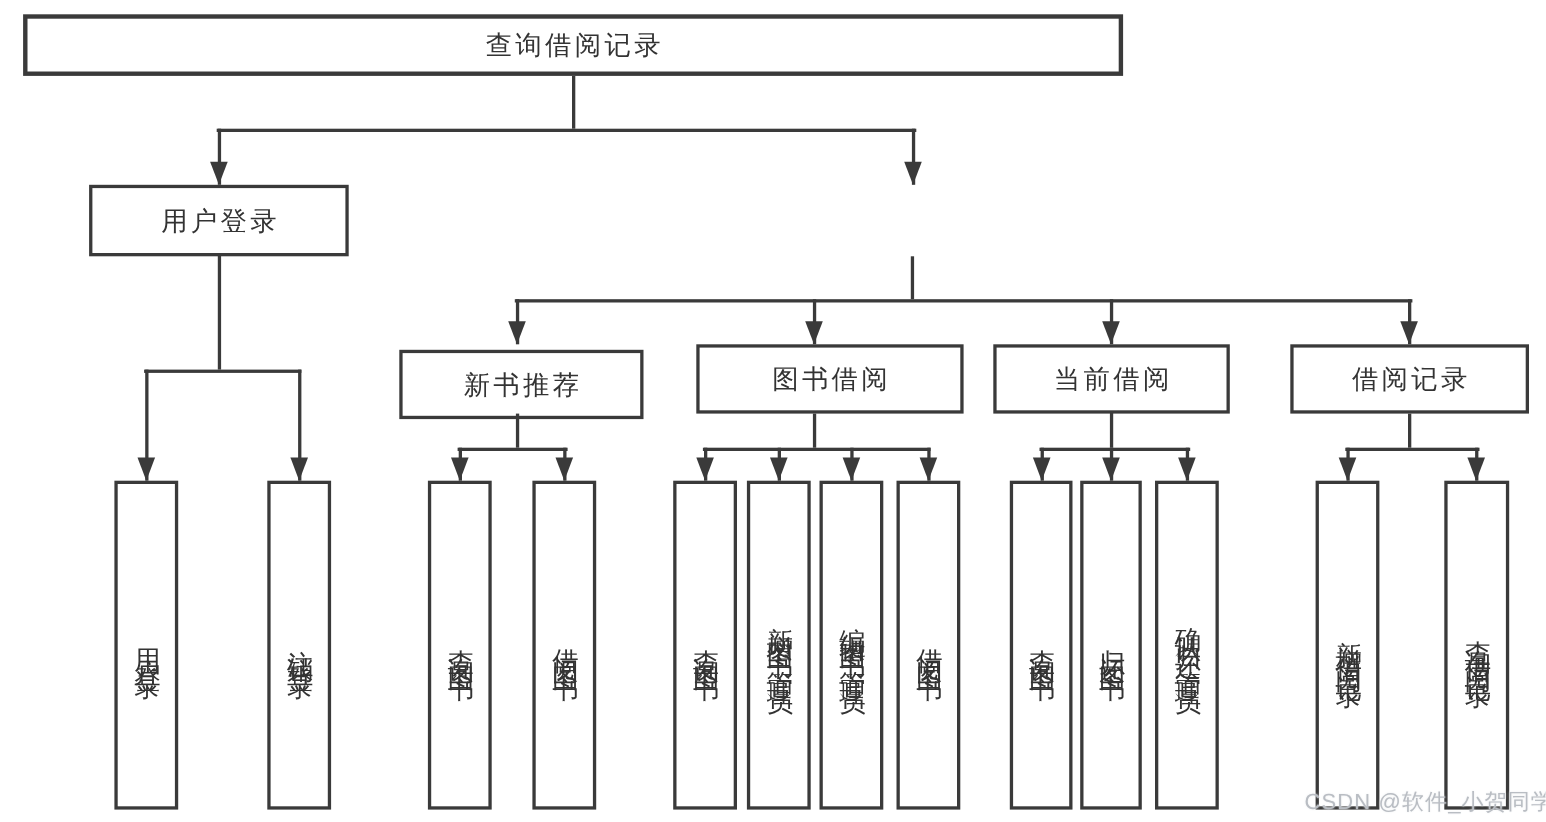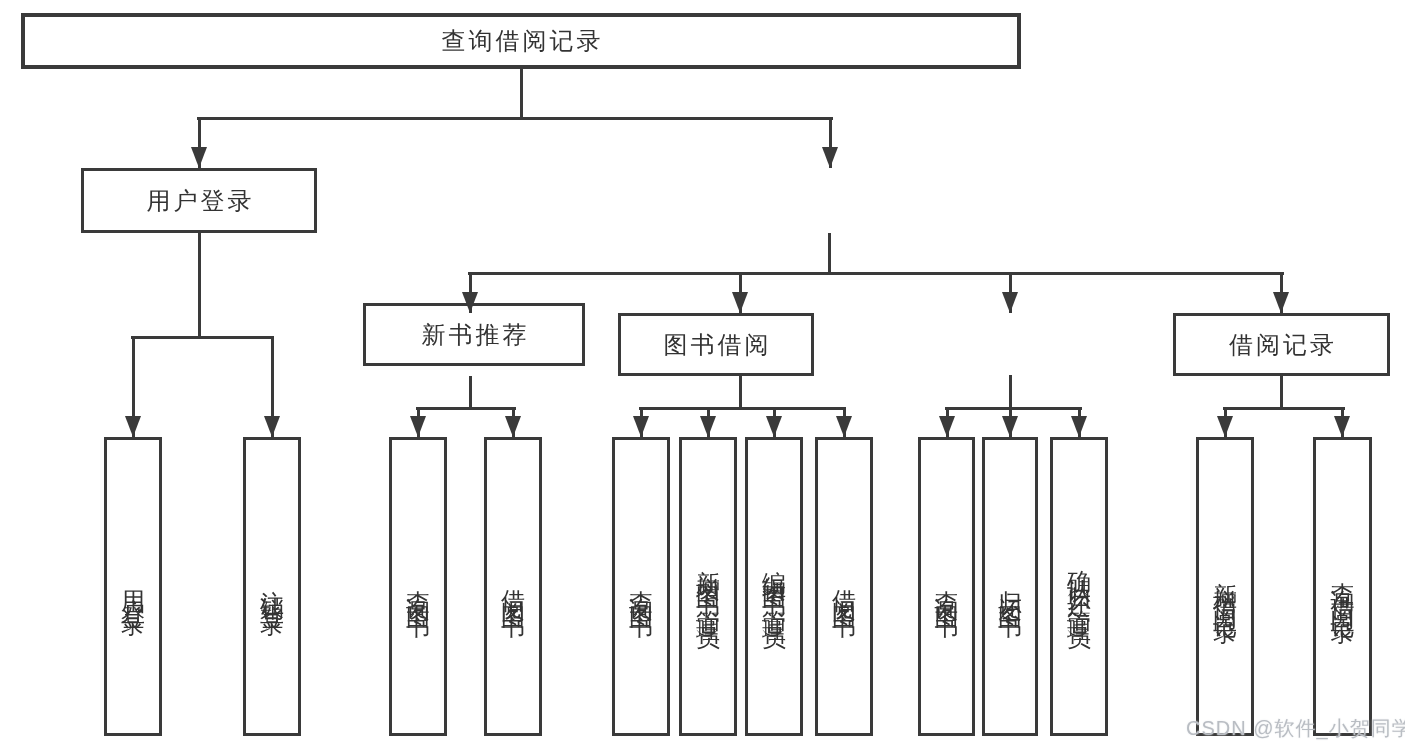--- a/index.html
+++ b/index.html
@@ -52,22 +52,23 @@
 </style>
 </head>
 <body>
 
 <div class="canvas">
 
   <div class="node root" style="left:21px;top:13px;width:1000px;height:56px">查询借阅记录</div>
 
   <div class="node" style="left:81px;top:168px;width:236px;height:65px">用户登录</div>
 
-  <div class="node" style="left:363px;top:303px;width:222px;height:63px">新书推荐</div>
-  <div class="node" style="left:618px;top:313px;width:196px;height:63px">图书借阅</div>
+  <div class="node" style="left:363px;top:318px;width:222px;height:63px">新书推荐</div>
+  <div class="node" style="left:633px;top:313px;width:243px;height:63px">图书借阅</div>
+  <div class="node" style="left:903px;top:313px;width:215px;height:63px">当前借阅</div>
   <div class="node" style="left:1173px;top:313px;width:217px;height:63px">借阅记录</div>
 
   <div class="node leaf" style="left:104px;top:437px;width:58px;height:299px">用户登录</div>
   <div class="node leaf" style="left:243px;top:437px;width:58px;height:299px">注销登录</div>
 
   <div class="node leaf" style="left:389px;top:437px;width:58px;height:299px">查询图书</div>
   <div class="node leaf" style="left:484px;top:437px;width:58px;height:299px">借阅图书</div>
 
   <div class="node leaf" style="left:612px;top:437px;width:58px;height:299px">查询图书</div>
   <div class="node leaf" style="left:679px;top:437px;width:58px;height:299px">新增图书（管理员）</div>

